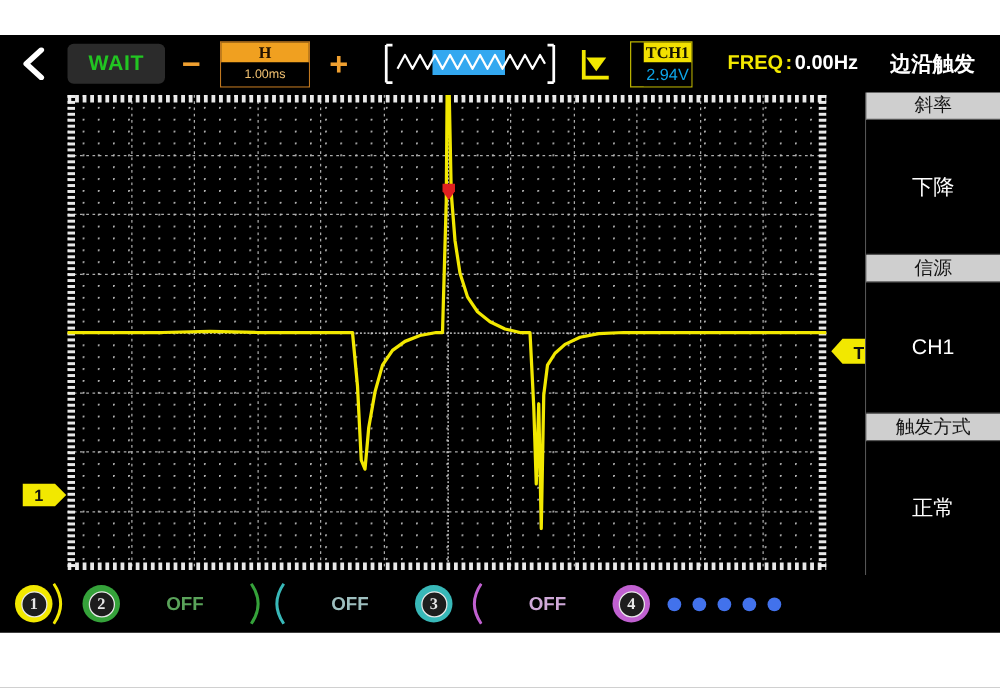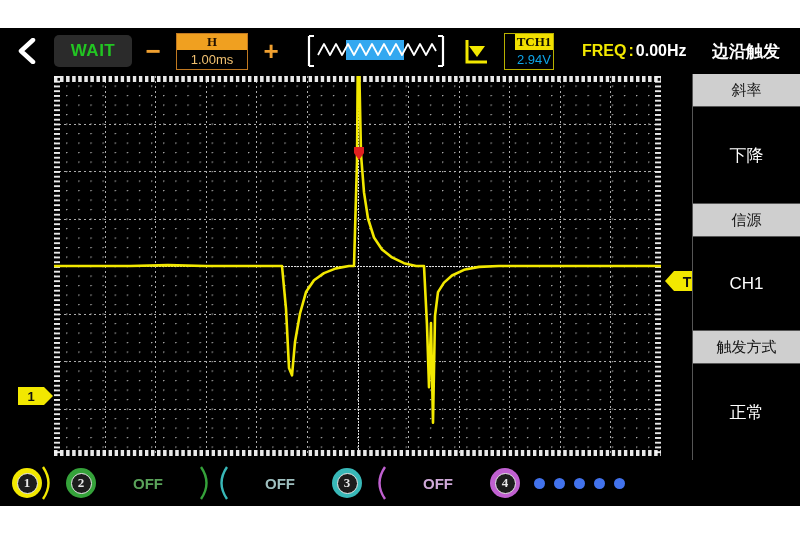--- a/index.html
+++ b/index.html
@@ -68,21 +68,21 @@
     font-size: 13px;
     font-weight: bold;
     text-align: center;
     line-height: 16px;
     height: 16px;
     font-family: "Liberation Serif", serif;
   }
   .timebase .tb-val {
     background: #000000;
     color: #f0c070;
-    font-size: 13px;
+    font-size: 10px;
     text-align: center;
     line-height: 19px;
     height: 19px;
   }
 
   .memdepth {
     margin-left: 14px;
     width: 140px; height: 36px;
     position: relative;
     display: flex; align-items: center; justify-content: center;
@@ -240,21 +240,21 @@
     display: flex;
     flex-direction: column;
   }
   .menu-head {
     background: #cfcfcf;
     color: #141414;
     font-size: 15px;
     display: flex; align-items: center; justify-content: center;
     border-bottom: 1px solid #555;
     flex: 0 0 auto;
-    height: 33px;
+    height: 22px;
   }
   .menu-val {
     background: #000000;
     color: #ffffff;
     font-size: 17px;
     display: flex; align-items: center; justify-content: center;
     border-bottom: 1px solid #555;
     flex: 1 1 auto;
   }
 

